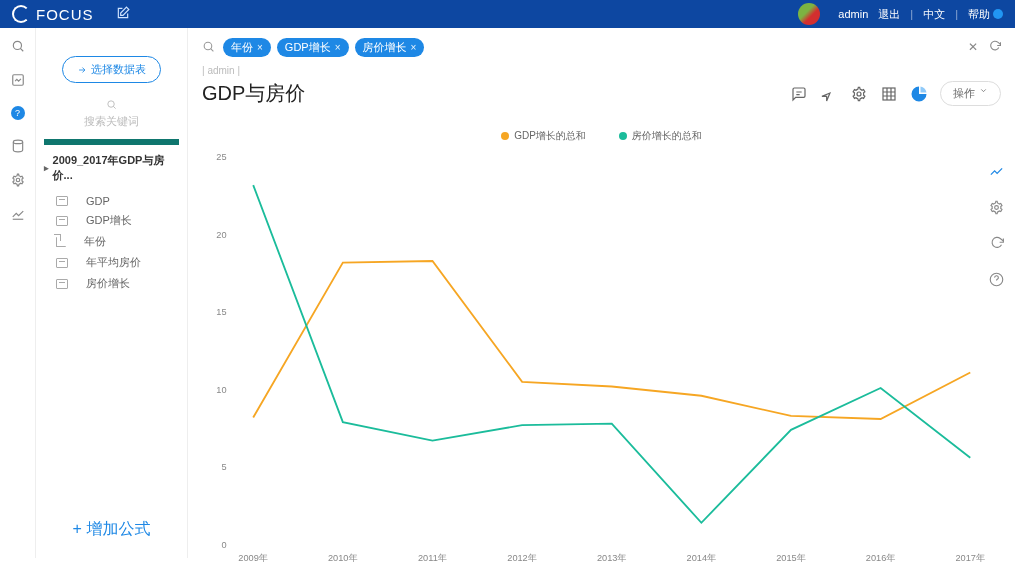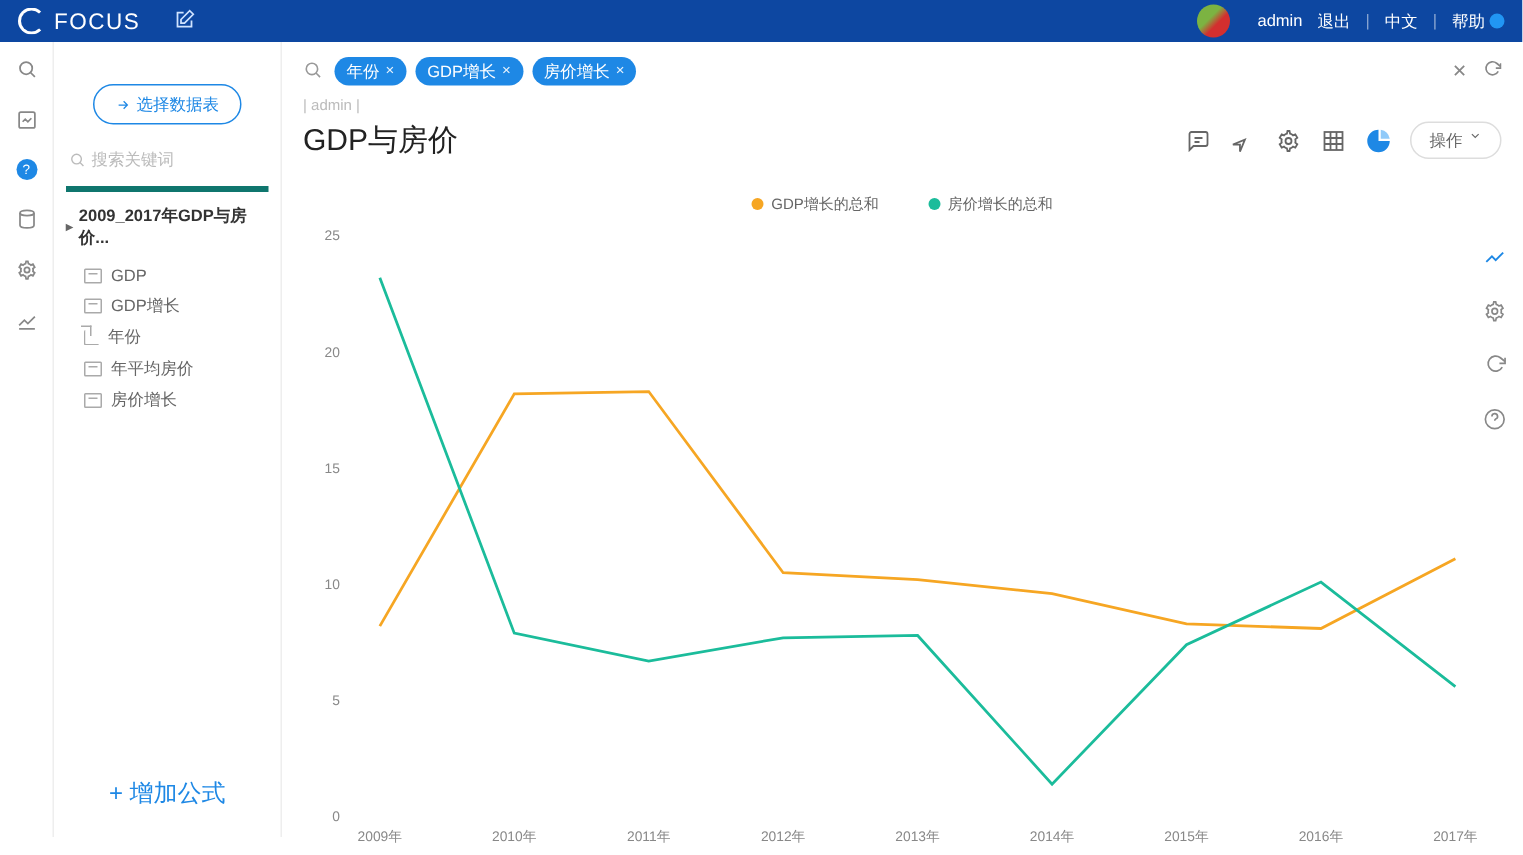--- a/index.html
+++ b/index.html
@@ -19,24 +19,24 @@
 .help-dot::after { content: ""; width: 10px; height: 10px; background: #2196f3; border-radius: 50%; display: inline-block; }
 
 
 .body { display: flex; height: 530px; }
 .iconbar { width: 36px; border-right: 1px solid #eee; display: flex; flex-direction: column; align-items: center; padding-top: 10px; gap: 18px; color: #888; }
 .iconbar .ic { width: 16px; height: 16px; cursor: pointer; display: flex; align-items: center; justify-content: center; }
 .iconbar .ic.active { background: #1e88e5; color: #fff; border-radius: 50%; width: 14px; height: 14px; font-size: 9px; }
 
 .sidebar { width: 152px; border-right: 1px solid #eee; padding: 12px 8px; display: flex; flex-direction: column; }
 .sel-btn { border: 1px solid #1e88e5; color: #1e88e5; border-radius: 14px; padding: 5px 14px; font-size: 11px; cursor: pointer; margin: 16px auto 12px; display: flex; align-items: center; gap: 4px; }
-.search-row { display: flex; align-items: center; gap: 4px; color: #bbb; font-size: 11px; padding: 4px 2px 10px; border-bottom: 4px solid #0f766e; margin-bottom: 8px; }
+.search-row { display: flex; align-items: center; gap: 4px; color: #bbb; font-size: 11px; padding: 4px 2px 10px; border-bottom: 6px solid #0f766e; margin-bottom: 8px; flex-direction: column; }
 .ds-title { font-size: 11px; font-weight: 600; color: #333; margin-bottom: 9px; display: flex; align-items: center; gap: 4px; }
 .ds-title::before { content: "▸"; font-size: 9px; color: #666; }
-.field { display: flex; align-items: center; gap: 6px; font-size: 11px; color: #666; padding: 3px 0 3px 12px; cursor: pointer; }
+.field { display: flex; align-items: center; gap: 18px; font-size: 11px; color: #666; padding: 3px 0 3px 12px; cursor: pointer; }
 .field-ic { width: 12px; height: 10px; border: 1px solid #aaa; border-radius: 1px; position: relative; flex-shrink: 0; }
 .field-ic.num::after { content:""; position:absolute; left:2px; top:2px; right:2px; bottom:2px; border-top:1px solid #aaa; }
 .field-ic.date { border: none; border-left: 1px solid #aaa; border-bottom: 1px solid #aaa; width: 10px; height: 10px; }
 .field-ic.date::after { content:""; position:absolute; left:-3px; top:-3px; width:6px; height:6px; border-top:1px solid #aaa; border-right:1px solid #aaa; }
 .sidebar-spacer { flex: 1; }
 .formula-btn { color: #1e88e5; font-size: 16px; text-align: center; padding: 6px; cursor: pointer; }
 
 
 .main { flex: 1; display: flex; flex-direction: column; padding: 10px 14px 6px 14px; position: relative; }
 .chip-row { display: flex; align-items: center; gap: 6px; margin-bottom: 8px; }

